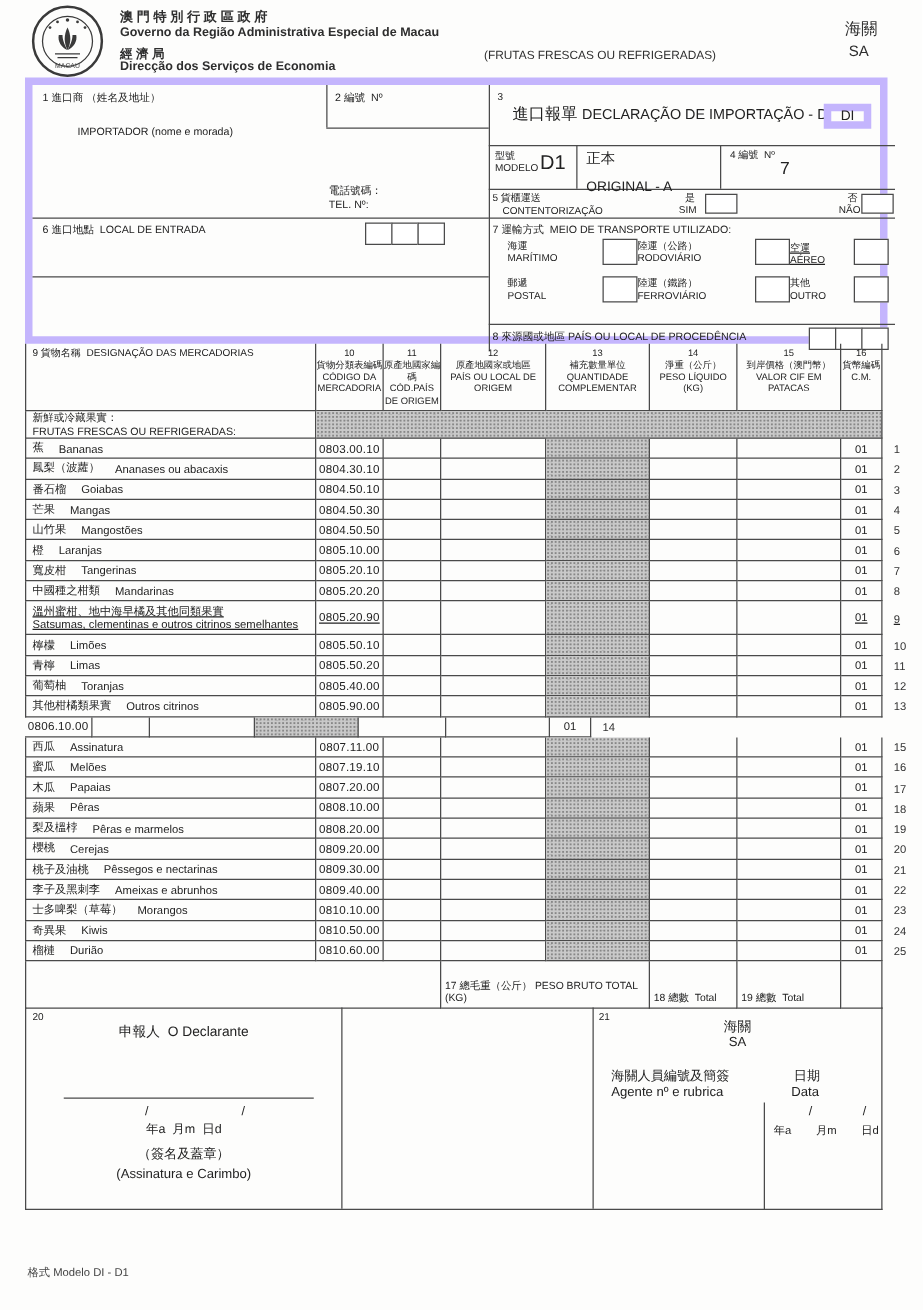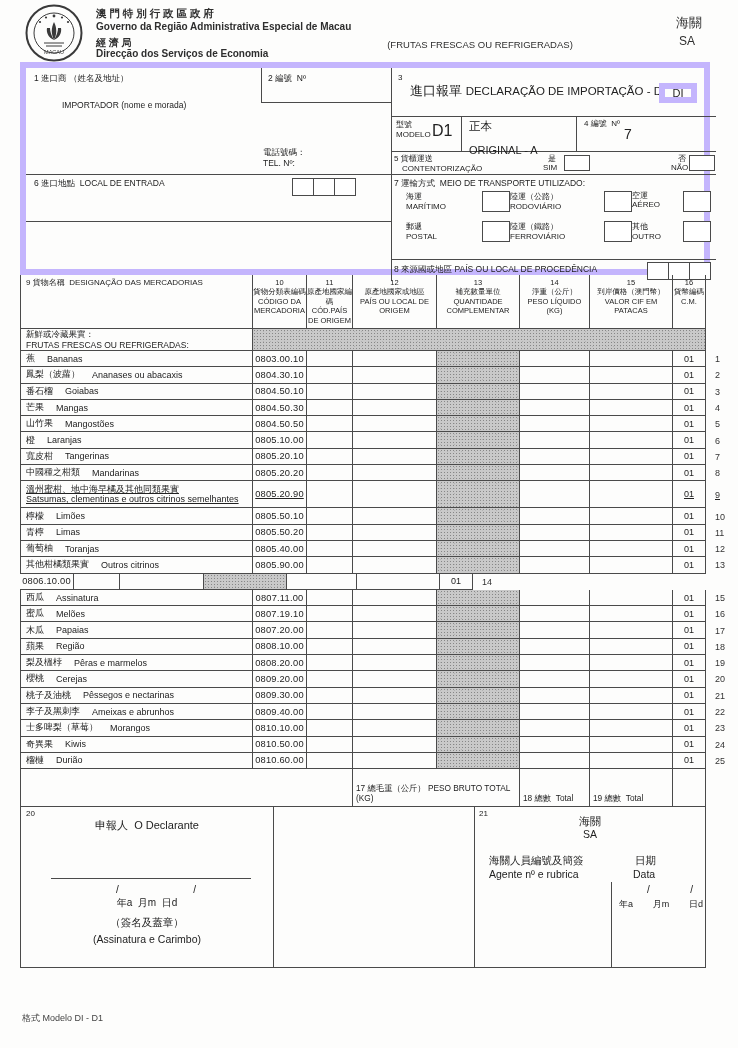--- a/index.html
+++ b/index.html
@@ -152,21 +152,21 @@
         </div>
 
         <div style="display:flex;align-items:center;justify-content:space-between;">
           <div class="tiny">
             <div>陸運（公路）</div>
             <div>RODOVIÁRIO</div>
           </div>
           <span class="cb" style="width:28px;height:21px;"></span>
         </div>
 
-        <div style="display:flex;align-items:flex-start;justify-content:space-between;">
+        <div style="display:flex;align-items:flex-end;justify-content:space-between;text-decoration:underline;">
           <div class="tiny">
             <div>空運</div>
             <div>AÉREO</div>
           </div>
           <span class="cb" style="width:28px;height:21px;"></span>
         </div>
 
         <div style="display:flex;align-items:center;justify-content:space-between;">
           <div class="tiny">
             <div>郵遞</div>
@@ -502,21 +502,21 @@
           <div class="cell w-13 shade"></div>
           <div class="cell w-14"></div>
           <div class="cell w-15"></div>
           <div class="cell w-16">01</div>
           <div class="cell w-num">17</div>
         </div>
 
         <div class="trow item">
           <div class="cell first w-desc">
             <span>蘋果</span>
-            <span>Região</span>
+            <span>Pêras</span>
           </div>
           <div class="cell w-10">0808.10.00</div>
           <div class="cell w-11"></div>
           <div class="cell w-12"></div>
           <div class="cell w-13 shade"></div>
           <div class="cell w-14"></div>
           <div class="cell w-15"></div>
           <div class="cell w-16">01</div>
           <div class="cell w-num">18</div>
         </div>

